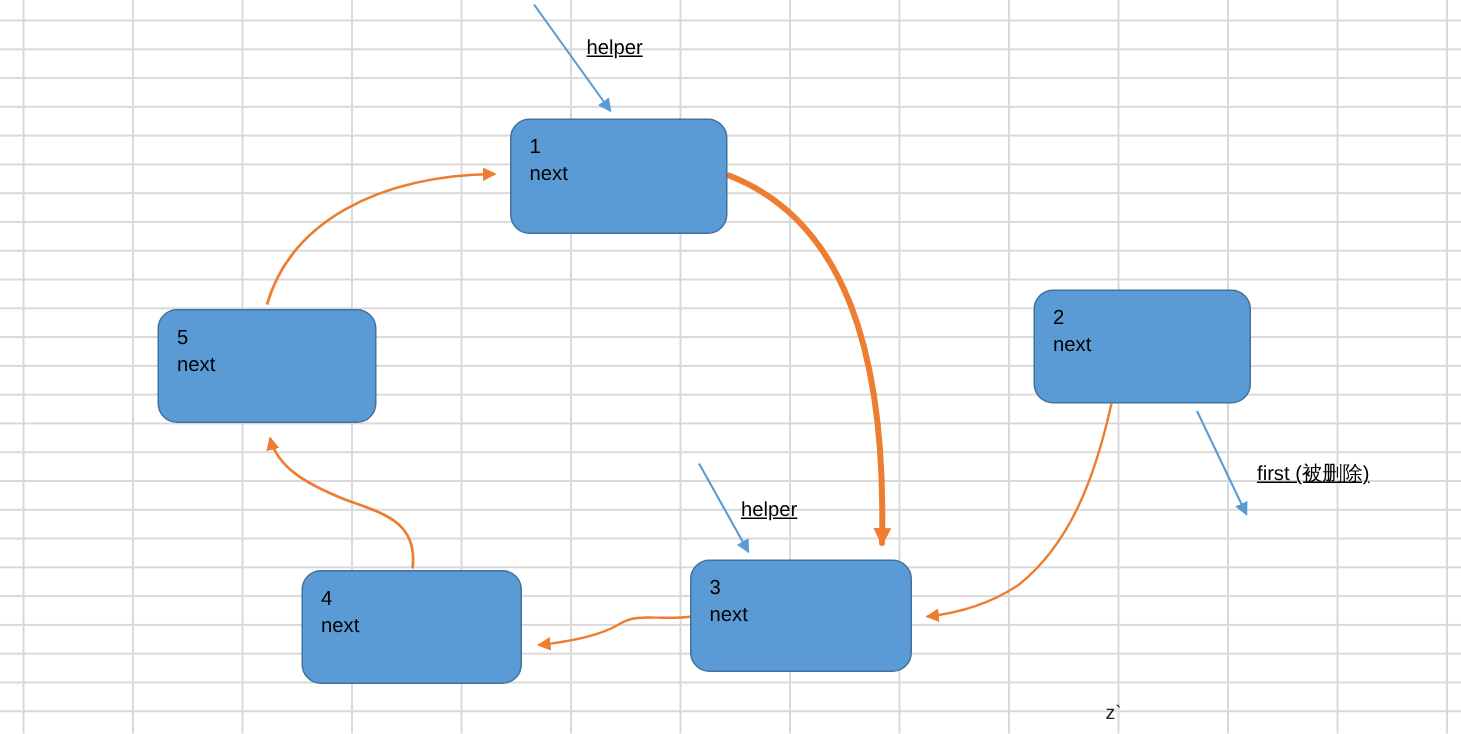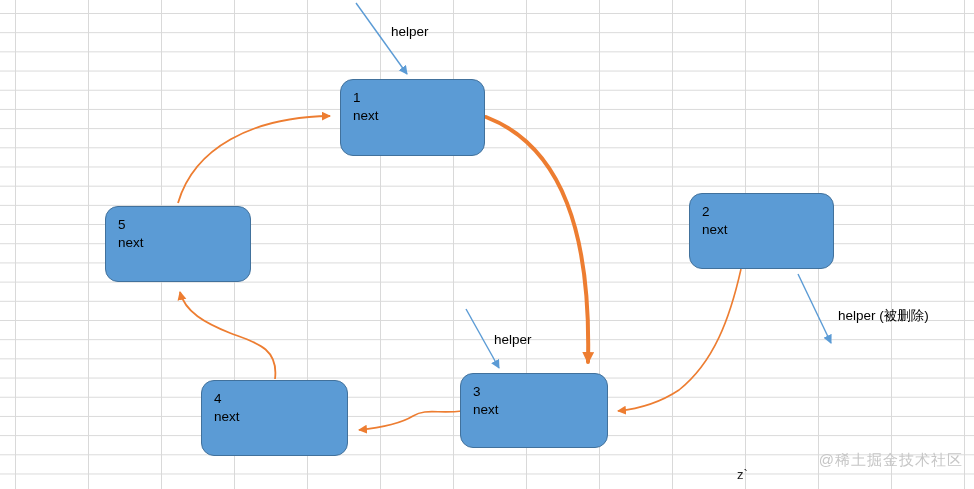--- a/index.html
+++ b/index.html
@@ -31,20 +31,21 @@
     padding:9px 0 0 12px;
     color:#000;
     font-size:13.5px;
     line-height:18px;
   }
   .float-label {
     position:absolute;
     color:#000;
     font-size:13.5px;
     white-space:nowrap;
+    text-decoration:underline;
   }
   .watermark {
     position:absolute;
     right:11px; top:451px;
     color:#c6c6c6;
     font-size:15px;
     letter-spacing:1px;
     white-space:nowrap;
   }
   .stray {
@@ -111,19 +112,18 @@
 
   <div class="node" style="left:105px;top:206px;width:146px;height:76px">
     <div>5</div>
     <div>next</div>
   </div>
 
   <div class="float-label" style="left:391px;top:24px">helper</div>
 
   <div class="float-label" style="left:494px;top:332px">helper</div>
 
-  <div class="float-label" style="left:838px;top:307px">helper (被删除)</div>
+  <div class="float-label" style="left:838px;top:307px">first (被删除)</div>
 
   <div class="stray">z`</div>
 
-  <div class="watermark">@稀土掘金技术社区</div>
 
 </div>
 
 </body></html>

